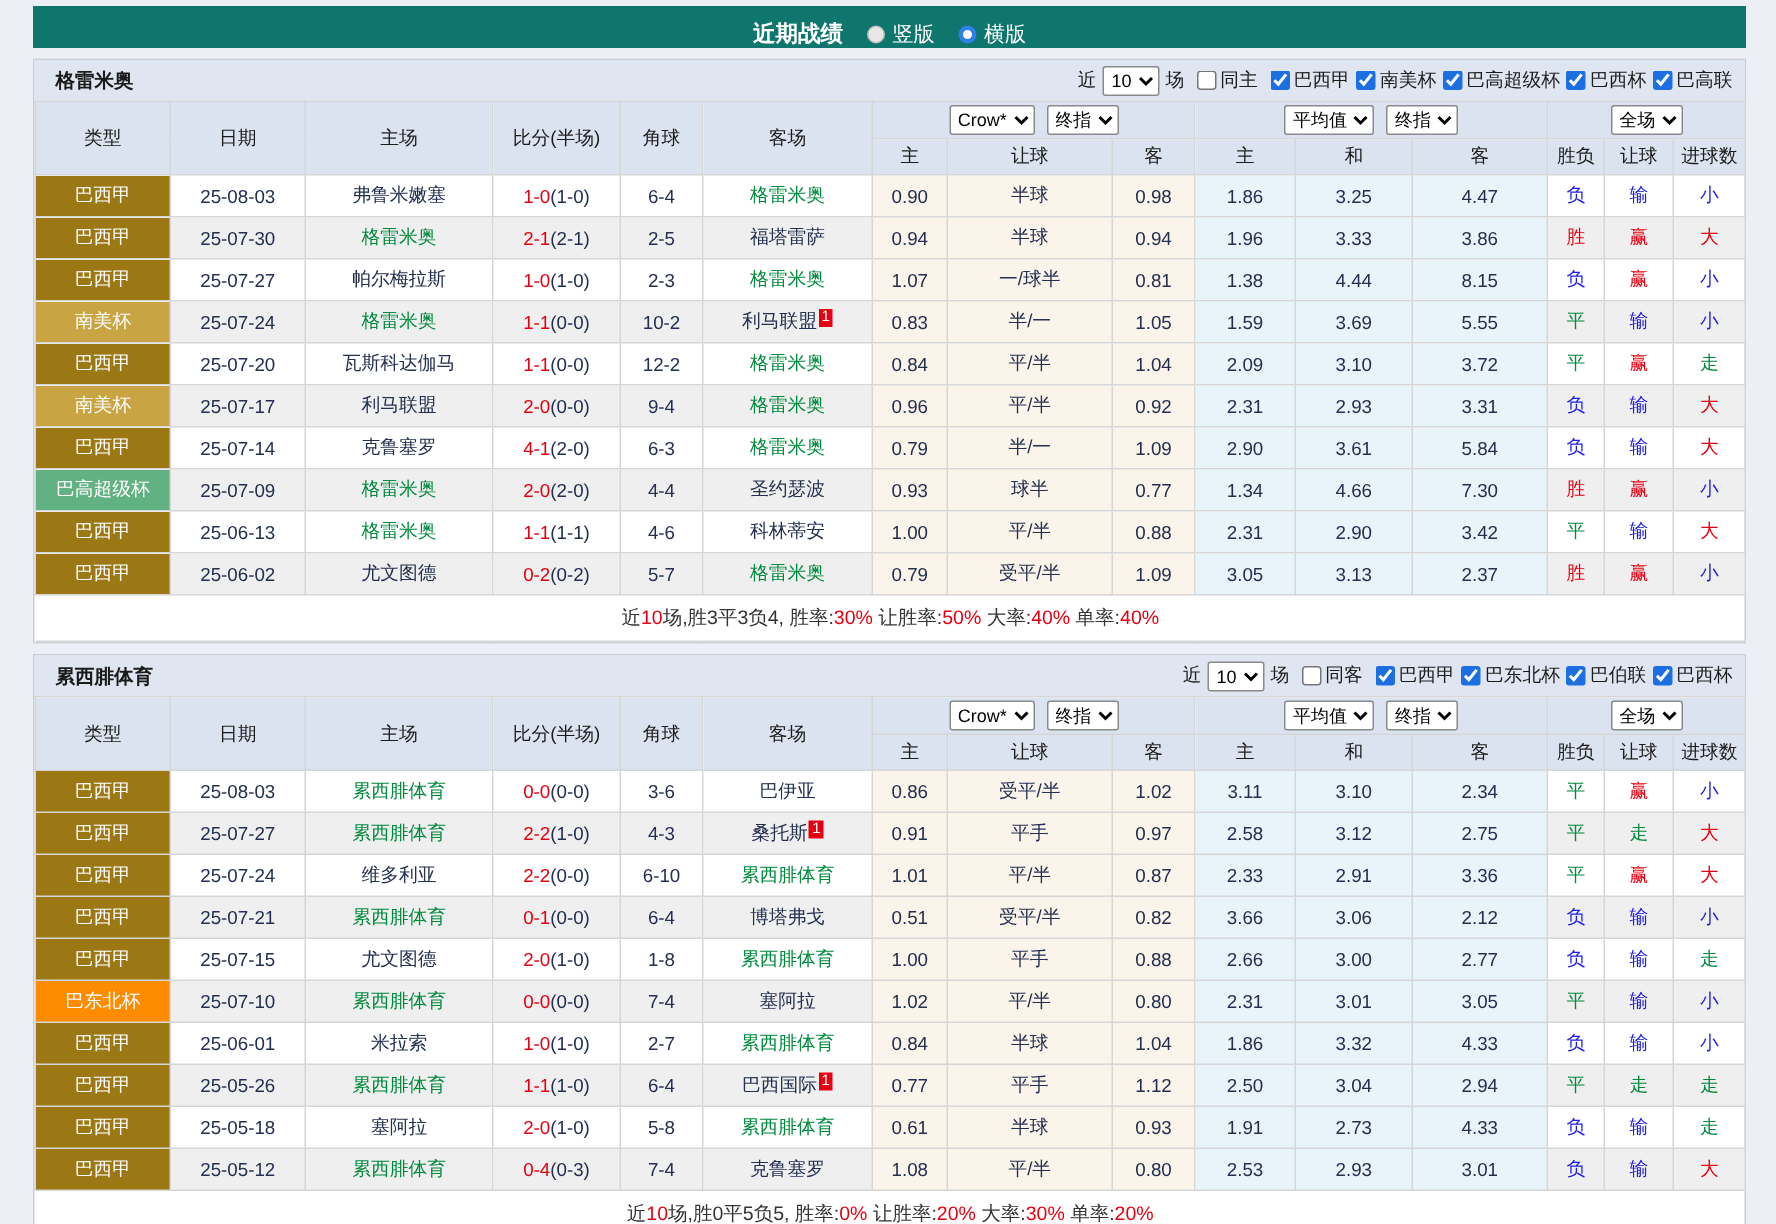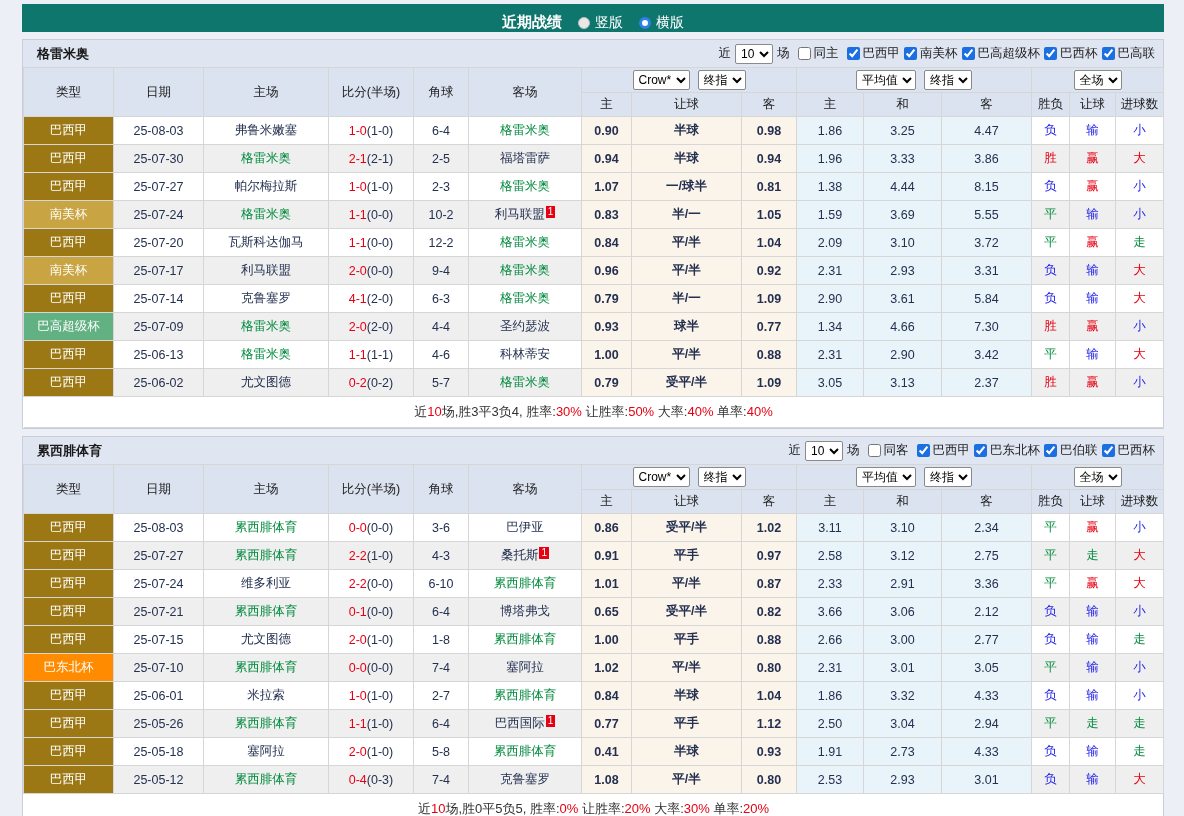--- a/index.html
+++ b/index.html
@@ -38,21 +38,21 @@
     font-family:"Liberation Sans", sans-serif; font-size:12px;
     height:20px; border:1px solid #8a8a8a; border-radius:2px; background:#fff; padding:0 1px;
   }
   table { border-collapse:collapse; width:100%; table-layout:fixed; font-size:12.5px; }
   td, th { border:1px solid #D6D6D6; text-align:center; padding:0; white-space:nowrap; overflow:hidden; }
   thead td, thead th { background:#DBE2F0; font-weight:normal; color:#1b1b1b; height:24px; }
   thead .selcell { height:25px; }
   tbody td { height:28px; }
   tr.alt td { background:#EFEFEF; }
   td.lg-cell { color:#fff; }
-  td.od { background:#FBF4EA !important;font-weight:bold; }
+  td.od { background:#FBF4EA !important; }
   td.av { background:#E9F4FA !important; }
   .focus { color:#008A3C; cursor:pointer; }
   .tm { cursor:pointer; }
   .s-main { color:#E60012; }
   .badge { display:inline-block; background:#E60012; color:#fff; font-size:10px; line-height:12px; padding:0 2px; vertical-align:top; margin-left:1px; }
   .sumrow td { height:31px; border-left:none; border-right:none; }
   .summary { font-size:13px; color:#333; }
   .summary .red { color:#E60012; }
   .selwrap { display:flex; justify-content:center; align-items:center; gap:8px; }
 </style>
@@ -483,21 +483,21 @@
           <td style="color: rgb(230, 0, 18);">赢</td>
           <td style="color: rgb(230, 0, 18);">大</td>
         </tr>
         <tr class="alt">
           <td class="lg-cell" style="background: rgb(156, 120, 21);">巴西甲</td>
           <td>25-07-21</td>
           <td><span class="focus">累西腓体育</span></td>
           <td><span class="s-main">0-1</span><span>(0-0)</span></td>
           <td>6-4</td>
           <td><span class="tm">博塔弗戈</span></td>
-          <td class="od">0.65</td>
+          <td class="od">0.51</td>
           <td class="od">受平/半</td>
           <td class="od">0.82</td>
           <td class="av">3.66</td>
           <td class="av">3.06</td>
           <td class="av">2.12</td>
           <td style="color: rgb(28, 28, 232);">负</td>
           <td style="color: rgb(28, 28, 232);">输</td>
           <td style="color: rgb(28, 28, 232);">小</td>
         </tr>
         <tr>
@@ -568,21 +568,21 @@
           <td style="color: rgb(0, 138, 60);">走</td>
           <td style="color: rgb(0, 138, 60);">走</td>
         </tr>
         <tr>
           <td class="lg-cell" style="background: rgb(156, 120, 21);">巴西甲</td>
           <td>25-05-18</td>
           <td><span class="tm">塞阿拉</span></td>
           <td><span class="s-main">2-0</span><span>(1-0)</span></td>
           <td>5-8</td>
           <td><span class="focus">累西腓体育</span></td>
-          <td class="od">0.41</td>
+          <td class="od">0.61</td>
           <td class="od">半球</td>
           <td class="od">0.93</td>
           <td class="av">1.91</td>
           <td class="av">2.73</td>
           <td class="av">4.33</td>
           <td style="color: rgb(28, 28, 232);">负</td>
           <td style="color: rgb(28, 28, 232);">输</td>
           <td style="color: rgb(0, 138, 60);">走</td>
         </tr>
         <tr class="alt">

